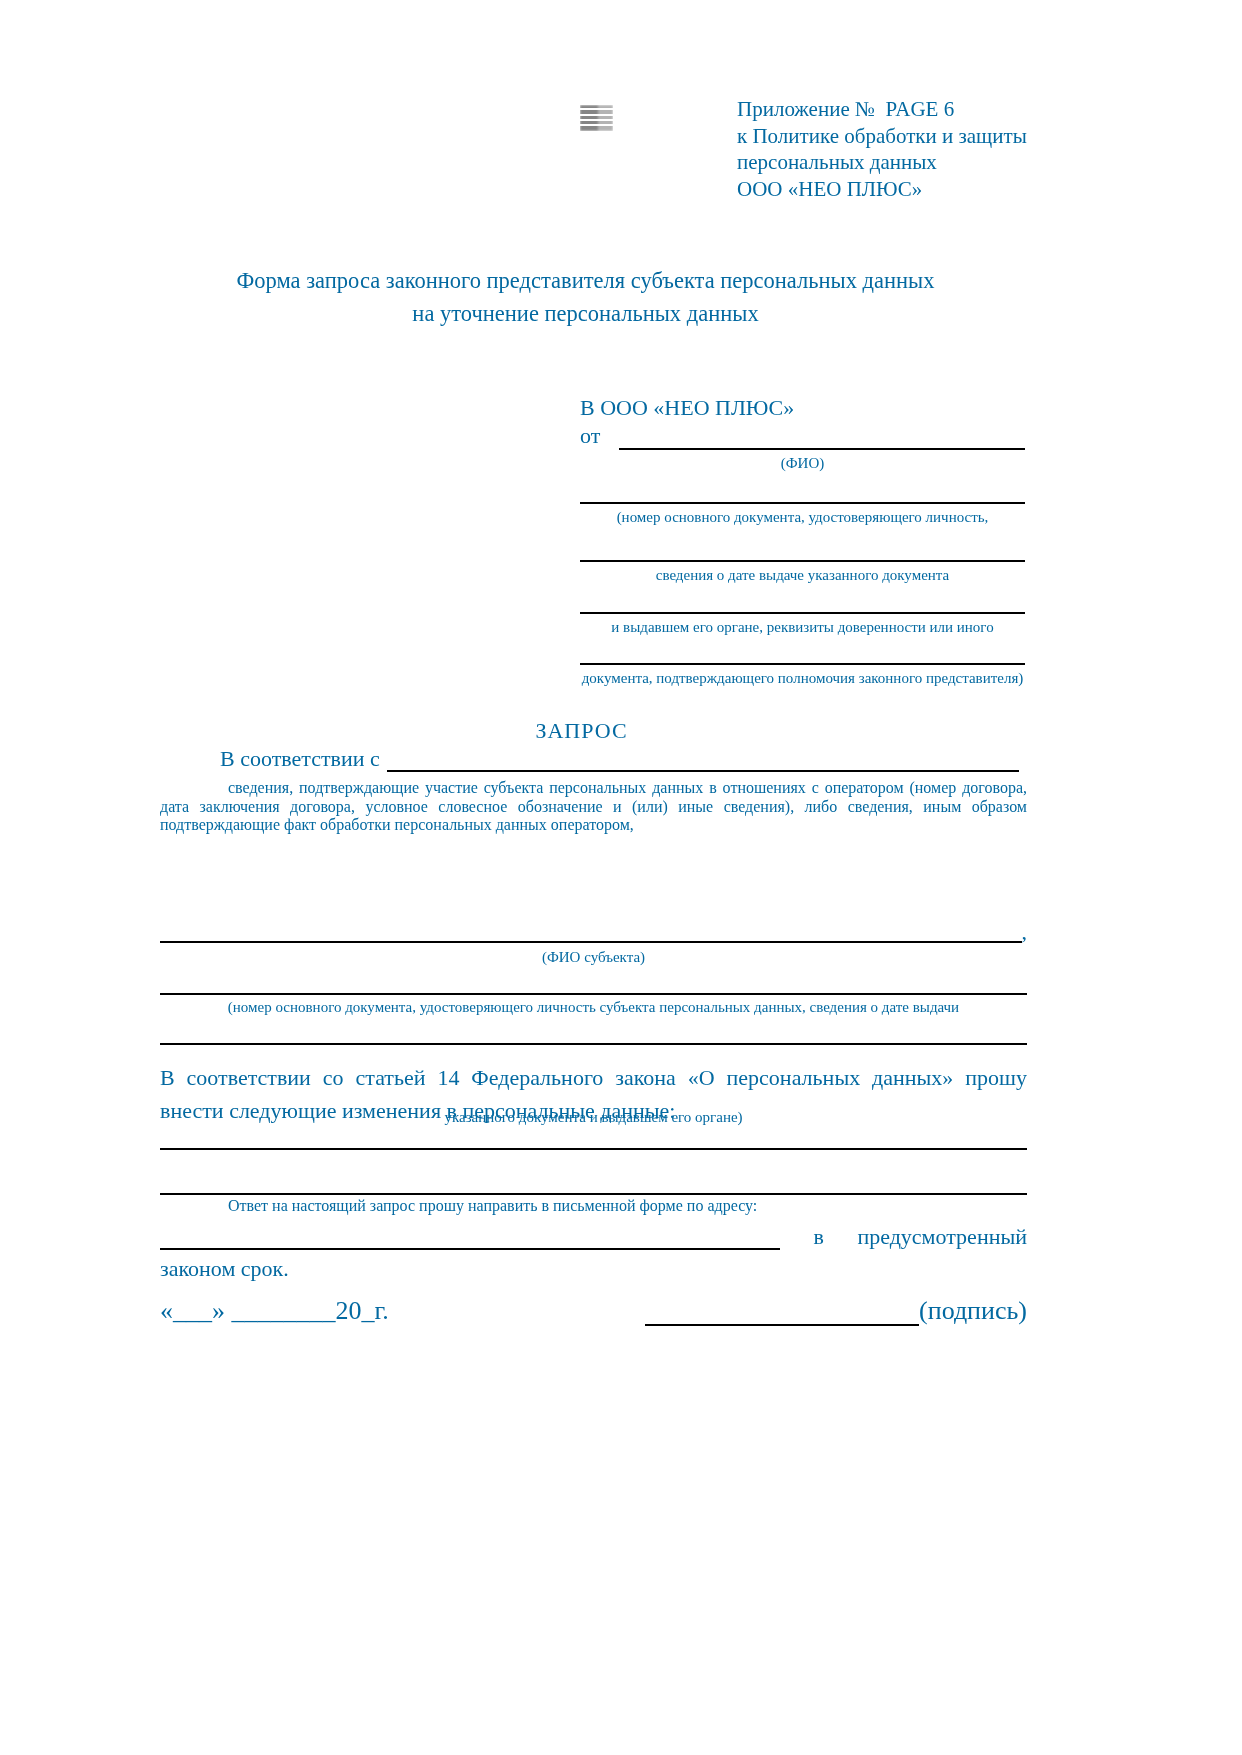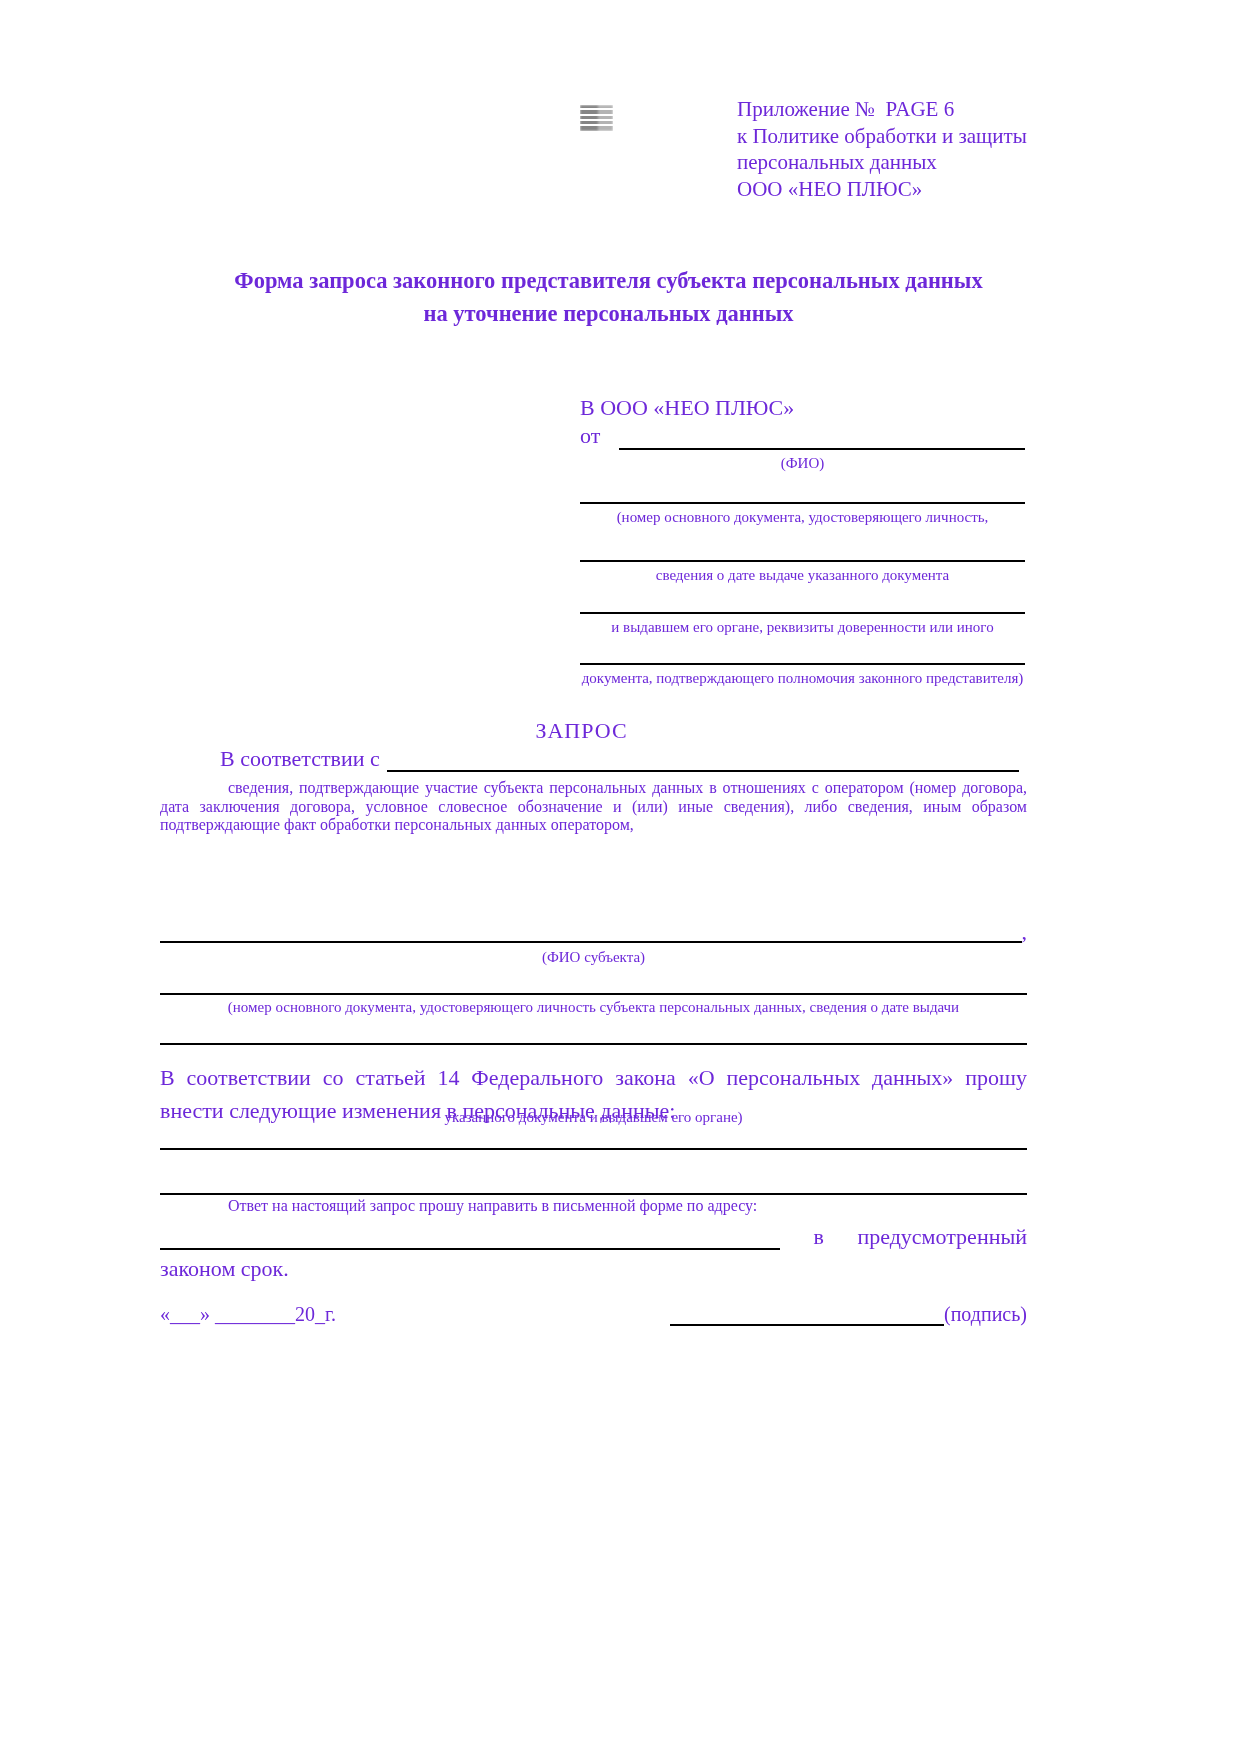--- a/index.html
+++ b/index.html
@@ -1,43 +1,43 @@
 <!DOCTYPE html>
 <html><head>
 <meta charset="utf-8">
 <style>
   html, body { margin: 0; padding: 0; background: #ffffff; }
   .page {
     position: relative;
     width: 1242px;
     height: 1755px;
     background: #ffffff;
-    color: #6d28d9;
+    color: #0369a1;
     font-family: "Liberation Serif", "DejaVu Serif", serif;
     overflow: hidden;
   }
   .abs { position: absolute; }
 
   
   .hdr-icon {
     left: 580px; top: 105px; width: 33px; height: 26px;
     filter: blur(0.8px);
     background: linear-gradient(90deg, #9a9a9a 0 55%, #cfcfcf 55% 100%),
                 #ddd;
     background-blend-mode: multiply;
     -webkit-mask: linear-gradient(#000 0 3px, transparent 3px 5px, #000 5px 9px, transparent 9px 11px, #000 11px 14px, transparent 14px 16px, #000 16px 19px, transparent 19px 21px, #000 21px 26px);
             mask: linear-gradient(#000 0 3px, transparent 3px 5px, #000 5px 9px, transparent 9px 11px, #000 11px 14px, transparent 14px 16px, #000 16px 19px, transparent 19px 21px, #000 21px 26px);
   }
   .hdr-text { left: 737px; top: 96px; font-size: 21px; line-height: 26.5px; }
   .hdr-text div { white-space: pre; }
 
   
   .title {
-    left: 175px; top: 264px; width: 867px;
-    text-align: center; font-weight: bold;
+    left: 152px; top: 264px; width: 867px;
+    text-align: center; font-weight: normal;
     font-size: 22.5px; line-height: 33px;
   }
 
   
   .addr { left: 580px; top: 394px; width: 445px; font-size: 22px; line-height: 28px; }
   .row { display: flex; }
   .blank { border-bottom: 2px solid #000; }
   .grow { flex: 1 1 auto; margin-left: 7px; }
   .caption {
     font-size: 15px; line-height: 18px;
@@ -73,21 +73,21 @@
   .cap-subject-doc2 { top: 1108px; }
   .article { left: 160px; top: 1061px; width: 867px; font-size: 22px; line-height: 33px; text-align: justify; }
   .free-blank-a { left: 160px; top: 1126px; width: 867px; height: 22px; }
   .free-blank-b { left: 160px; top: 1171px; width: 867px; height: 22px; }
   .answer1 { left: 160px; top: 1197px; width: 867px; font-size: 16px; text-indent: 68px; }
   .answer2 { left: 160px; top: 1226px; width: 867px; height: 24px; font-size: 22px; display: flex; justify-content: space-between; align-items: flex-end; }
   .answer2 .blank { width: 620px; height: 24px; }
   .answer3 { left: 160px; top: 1256px; width: 867px; font-size: 22px; }
 
   
-  .sig-row { left: 160px; top: 1300px; width: 867px; height: 26px; font-size: 20px; display: flex; justify-content: space-between; align-items: flex-end; gap: 14px; }
+  .sig-row { left: 160px; top: 1300px; width: 867px; height: 26px; font-size: 26px; display: flex; justify-content: space-between; align-items: flex-end; gap: 14px; }
   .sig-right { display: flex; align-items: flex-end; }
   .sig-right .blank { width: 274px; height: 24px; }
 </style>
 </head>
 <body>
 
 <div class="page">
 
   <div class="abs hdr-icon"></div>
   <div class="abs hdr-text">

